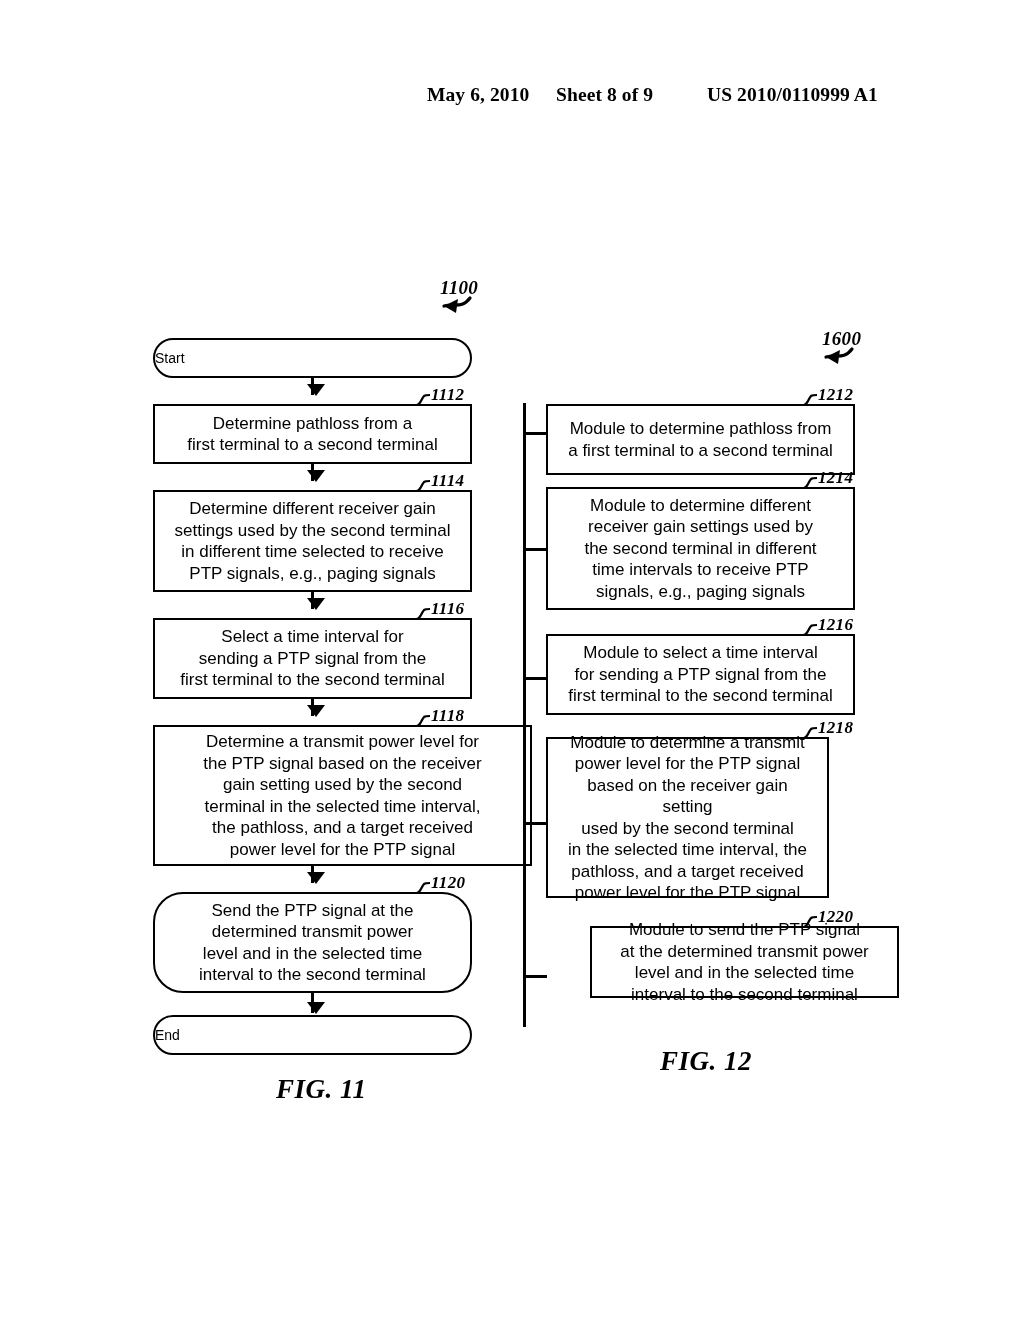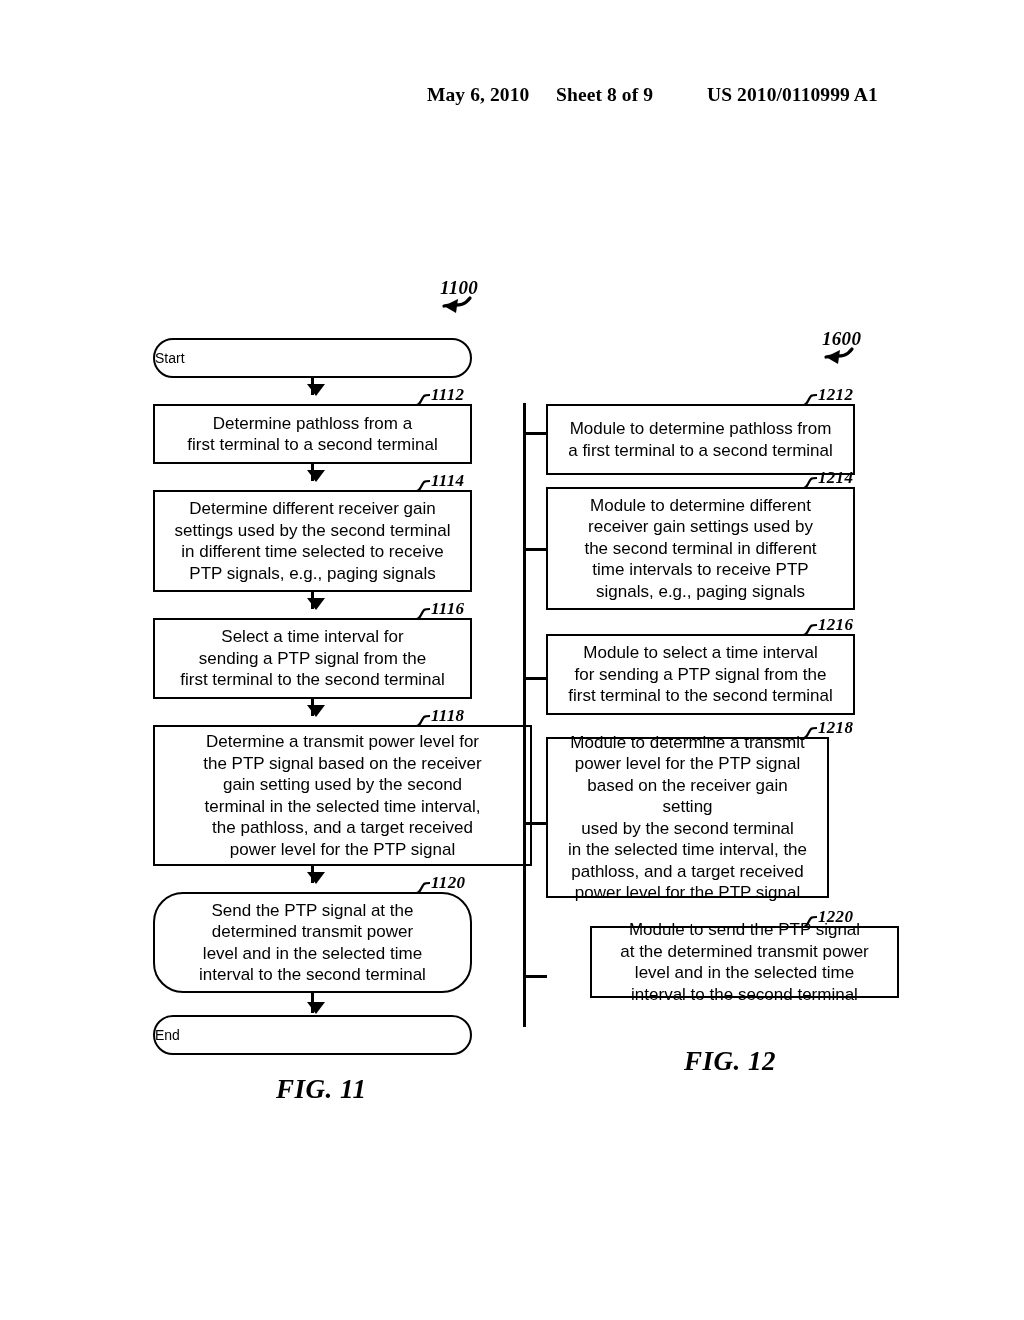--- a/index.html
+++ b/index.html
@@ -321,14 +321,14 @@
     </svg>
     <span>1220</span>
   </div>
   <div class="fbox" style="left:552px; top:926px; width:309px; height:72px;margin-left:38px;">
     <span>Module to send the PTP signal
 at the determined transmit power
 level and in the selected time
 interval to the second terminal</span>
   </div>
 
-  <div class="figcap" style="left:660px; top:1046px;margin-left:24px;">FIG. 12</div>
+  <div class="figcap" style="left:660px; top:1046px;">FIG. 12</div>
 </div>
 
 </body></html>

